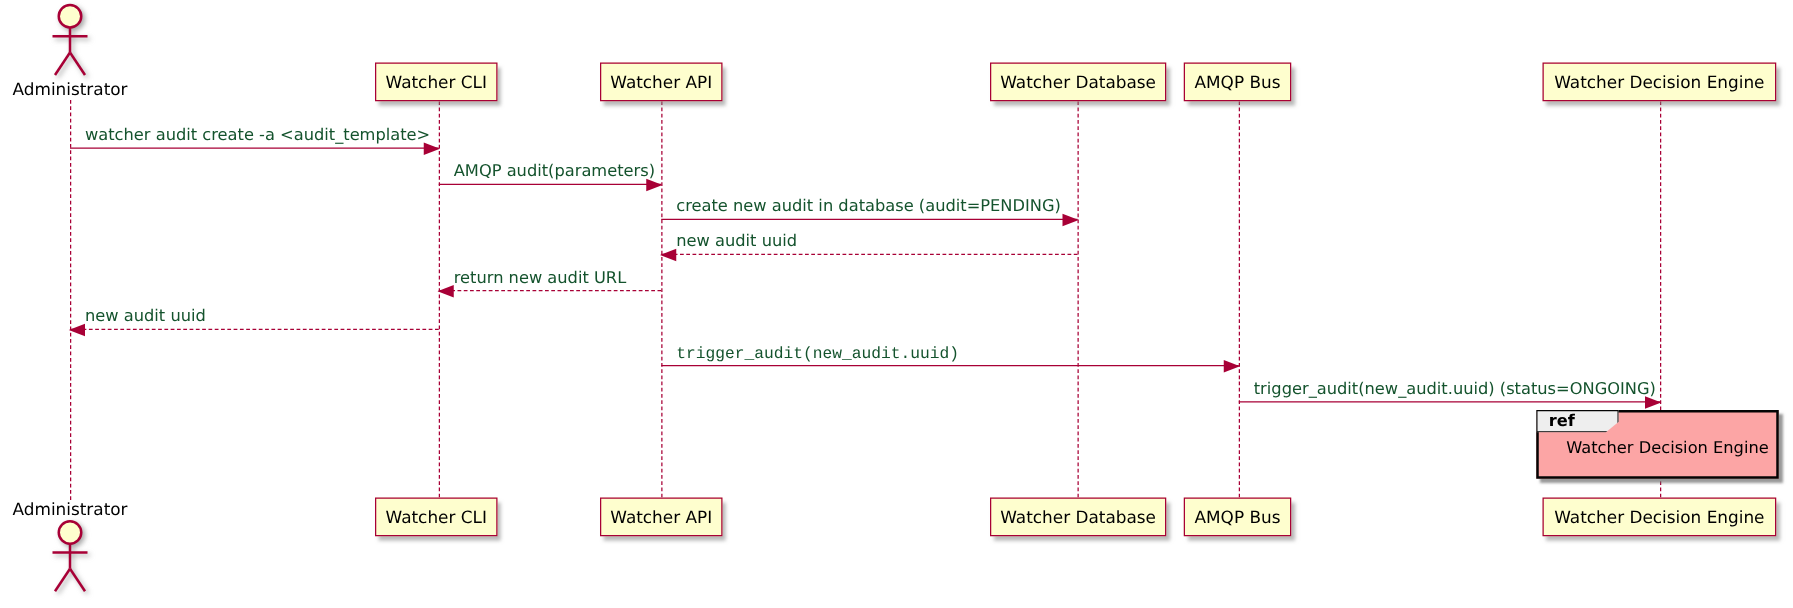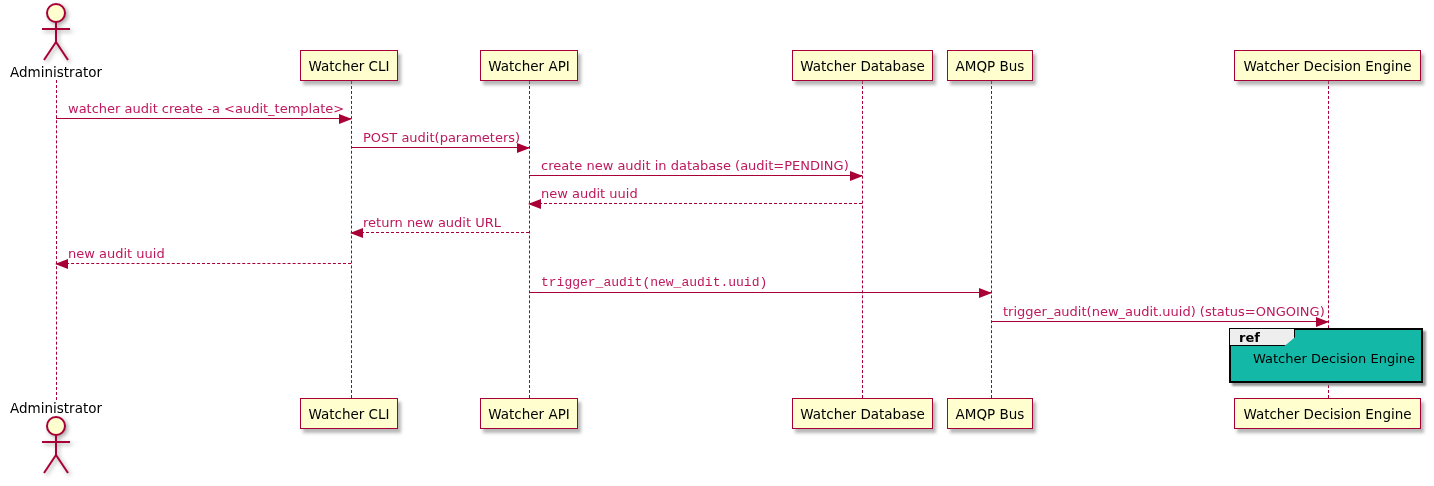--- a/index.html
+++ b/index.html
@@ -56,38 +56,38 @@
     height:0;
     border-top:1px solid var(--accent);
     z-index:2;
   }
   .msg.dashed{border-top-style:dashed;}
   .msg .label{
     position:absolute;
     bottom:3px;left:12px;
     white-space:nowrap;
     font-size:13px;
-    color:#be185d;
+    color:#14532d;
   }
   .head{
     position:absolute;
     width:0;height:0;
     top:-5px;
     border-top:5px solid transparent;
     border-bottom:5px solid transparent;
   }
   .head-right{right:-1px;border-left:13px solid var(--accent);}
   .head-left{left:-1px;border-right:13px solid var(--accent);}
   
   .ref-frame{
     position:absolute;
     left:1229px;top:328px;
     width:194px;height:55px;
     box-sizing:border-box;
-    background:#14b8a6;
+    background:#fca5a5;
     border:2px solid #040404;
     box-shadow:3px 3px 2px rgba(110,110,110,0.7);
     z-index:4;
   }
   .ref-header{
     position:absolute;
     left:-2px;top:-2px;
     width:66px;height:18px;
     background:#EEEEEE;
     border:1.6px solid #040404;
@@ -134,21 +134,21 @@
   <div class="pbox" style="left:792px;top:50px;width:141px;">Watcher Database</div>
   <div class="pbox" style="left:947px;top:50px;width:86px;">AMQP Bus</div>
   <div class="pbox" style="left:1234px;top:50px;width:187px;">Watcher Decision Engine</div>
 
   <div class="msg" style="left:56px;top:118px;width:295px;">
     <span class="label">watcher audit create -a &lt;audit_template&gt;</span>
     <span class="head head-right"></span>
   </div>
 
   <div class="msg" style="left:351px;top:147px;width:178px;">
-    <span class="label">POST audit(parameters)</span>
+    <span class="label">AMQP audit(parameters)</span>
     <span class="head head-right"></span>
   </div>
 
   <div class="msg" style="left:529px;top:175px;width:333px;">
     <span class="label">create new audit in database (audit=PENDING)</span>
     <span class="head head-right"></span>
   </div>
 
   <div class="msg dashed" style="left:529px;top:203px;width:333px;">
     <span class="label">new audit uuid</span>

